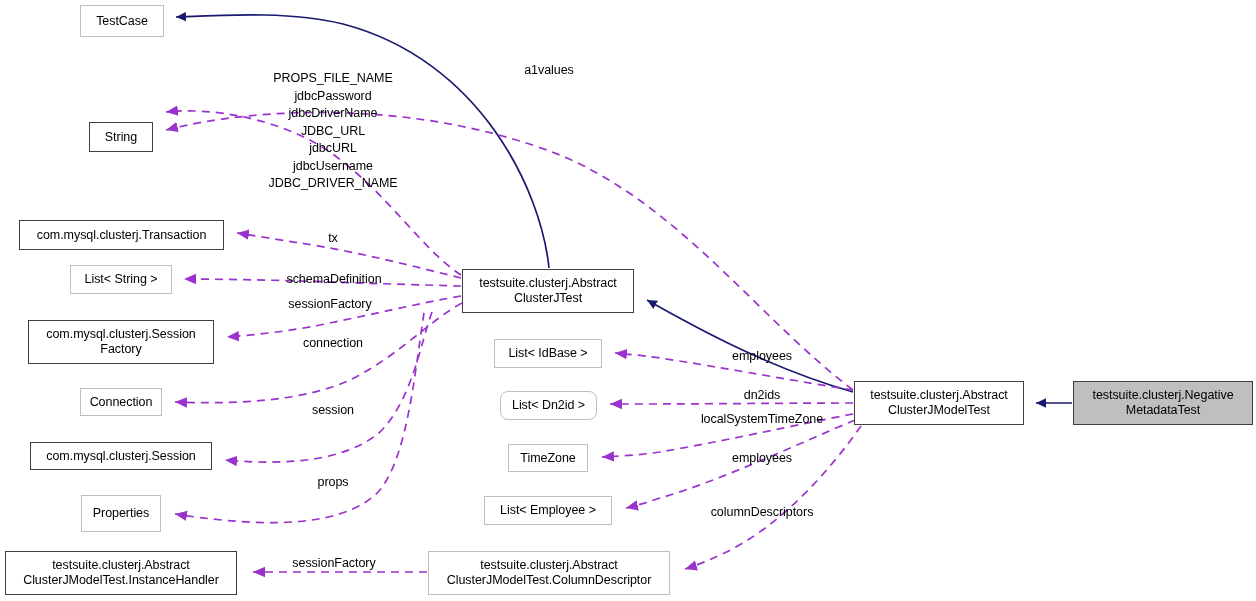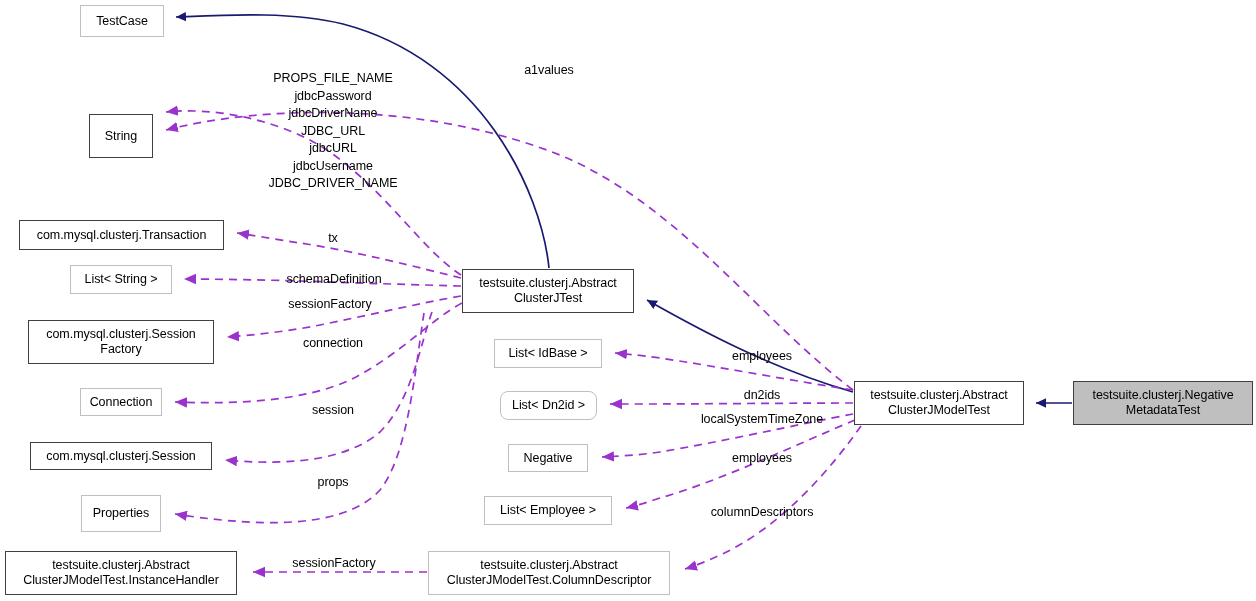--- a/index.html
+++ b/index.html
@@ -93,35 +93,35 @@
       <path d="M427,572 L253,572" marker-end="url(#purple-arrow)"></path>
       <path d="M853,390 C800,382 720,367 660,358 C640,355 625,354 615,353" marker-end="url(#purple-arrow)"></path>
       <path d="M853,403 C800,403 700,404 640,404 C628,404 618,404 610,404" marker-end="url(#purple-arrow)"></path>
       <path d="M853,414 C800,424 720,442 660,452 C640,455 620,456 602,457" marker-end="url(#purple-arrow)"></path>
       <path d="M855,420 C800,443 720,481 660,498 C645,503 635,506 626,508" marker-end="url(#purple-arrow)"></path>
       <path d="M861,426 C830,470 780,528 720,555 C705,562 695,566 685,569" marker-end="url(#purple-arrow)"></path>
     </g>
   </svg>
 
   <div class="uml-node ext" style="left:80px;top:5px;width:84px;height:32px;">TestCase</div>
-  <div class="uml-node doc" style="left:89px;top:114px;width:64px;height:44px;">String</div>
+  <div class="uml-node doc" style="left:89px;top:122px;width:64px;height:30px;">String</div>
   <div class="uml-node doc" style="left:19px;top:212px;width:205px;height:30px;margin-top:8px;">com.mysql.clusterj.Transaction</div>
   <div class="uml-node ext" style="left:70px;top:265px;width:102px;height:29px;">List&lt; String &gt;</div>
   <div class="uml-node doc" style="left:28px;top:320px;width:186px;height:44px;">com.mysql.clusterj.Session
 Factory</div>
   <div class="uml-node ext" style="left:80px;top:388px;width:82px;height:28px;">Connection</div>
   <div class="uml-node doc" style="left:30px;top:442px;width:182px;height:28px;">com.mysql.clusterj.Session</div>
   <div class="uml-node ext" style="left:81px;top:495px;width:80px;height:37px;">Properties</div>
   <div class="uml-node doc" style="left:5px;top:551px;width:232px;height:44px;">testsuite.clusterj.Abstract
 ClusterJModelTest.InstanceHandler</div>
   <div class="uml-node doc" style="left:462px;top:269px;width:172px;height:44px;">testsuite.clusterj.Abstract
 ClusterJTest</div>
   <div class="uml-node ext" style="left:494px;top:339px;width:108px;height:29px;">List&lt; IdBase &gt;</div>
   <div class="uml-node ext" style="left:500px;top:391px;width:97px;height:29px;border-radius:8px;">List&lt; Dn2id &gt;</div>
-  <div class="uml-node ext" style="left:508px;top:444px;width:80px;height:28px;">Negative</div>
+  <div class="uml-node ext" style="left:508px;top:444px;width:80px;height:28px;">TimeZone</div>
   <div class="uml-node ext" style="left:484px;top:496px;width:128px;height:29px;">List&lt; Employee &gt;</div>
   <div class="uml-node ext" style="left:428px;top:551px;width:242px;height:44px;">testsuite.clusterj.Abstract
 ClusterJModelTest.ColumnDescriptor</div>
   <div class="uml-node doc" style="left:854px;top:381px;width:170px;height:44px;">testsuite.clusterj.Abstract
 ClusterJModelTest</div>
   <div class="uml-node current" style="left:1073px;top:381px;width:180px;height:44px;">testsuite.clusterj.Negative
 MetadataTest</div>
 
   <div class="edge-label" style="left:333px;top:70px;">PROPS_FILE_NAME
 jdbcPassword

